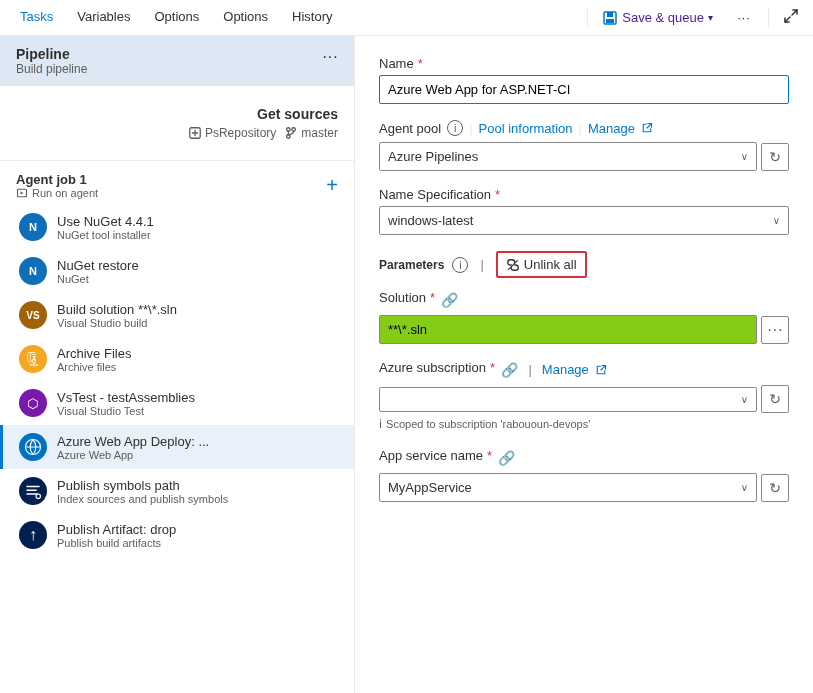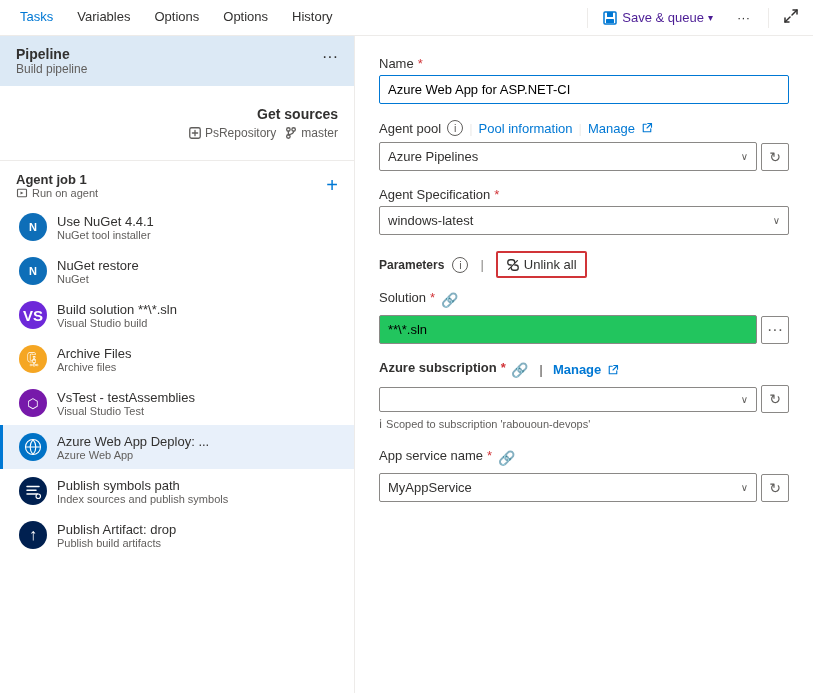--- a/index.html
+++ b/index.html
@@ -74,31 +74,31 @@
     .params-row { display: flex; align-items: center; gap: 8px; margin-bottom: 12px; }
     .params-title { font-size: 12px; font-weight: 700; }
     .info-icon { width: 16px; height: 16px; border-radius: 50%; border: 1px solid #605e5c; display: flex; align-items: center; justify-content: center; font-size: 11px; color: #605e5c; cursor: pointer; flex-shrink: 0; }
     .unlink-btn { display: flex; align-items: center; gap: 4px; padding: 4px 8px; border: 2px solid #d13438; border-radius: 2px; color: #323130; cursor: pointer; font-size: 13px; background: white; }
 
     
     .solution-row { display: flex; align-items: center; gap: 6px; margin-bottom: 6px; }
     .link-icon { color: #0078d4; cursor: pointer; font-size: 14px; }
 
     
-    .sub-row { display: flex; align-items: center; gap: 6px; margin-bottom: 6px; font-weight: bold; }
+    .sub-row { display: flex; align-items: center; gap: 6px; margin-bottom: 6px; }
     .scoped-note { font-size: 11px; color: #605e5c; margin-top: 2px; display: flex; align-items: center; gap: 4px; }
     .scoped-note::before { content: 'ℹ'; font-size: 12px; }
 
     
     .app-svc-row { display: flex; align-items: center; gap: 6px; margin-bottom: 6px; }
 
     .chevron-down { font-size: 10px; color: #605e5c; }
 
     .solution-input-wrap { display: flex; align-items: center; gap: 4px; }
-    .solution-input { flex: 1; border: 1px solid #8a8886; border-radius: 2px; padding: 6px 8px; font-size: 13px; background: #22c55e; }
+    .solution-input { flex: 1; border: 1px solid #8a8886; border-radius: 2px; padding: 6px 8px; font-size: 13px; background: #84cc16; }
     .more-btn { width: 28px; height: 28px; border: 1px solid #8a8886; border-radius: 2px; display: flex; align-items: center; justify-content: center; cursor: pointer; background: white; font-size: 16px; color: #605e5c; }
   </style>
 </head>
 <body>
 
 <div class="top-nav">
   <div class="top-nav-tabs">
     <div class="nav-tab active">Tasks</div>
     <div class="nav-tab">Variables</div>
     <div class="nav-tab">Options</div>
@@ -192,21 +192,21 @@
 
       <div class="task-item">
         <div class="task-icon blue" style="background:#0e6eb8; font-size:11px; font-weight:bold;">N</div>
         <div class="task-info">
           <span class="task-name">NuGet restore</span>
           <span class="task-desc">NuGet</span>
         </div>
       </div>
 
       <div class="task-item">
-        <div class="task-icon" style="background:#6d28d9; color:white; font-size:15px; font-weight:bold;">VS</div>
+        <div class="task-icon" style="background:#a16207; color:white; font-size:10px; font-weight:bold;">VS</div>
         <div class="task-info">
           <span class="task-name">Build solution **\*.sln</span>
           <span class="task-desc">Visual Studio build</span>
         </div>
       </div>
 
       <div class="task-item">
         <div class="task-icon" style="background:#f5a623; color:white; font-size:14px;">🗜</div>
         <div class="task-info">
           <span class="task-name">Archive Files</span>
@@ -289,21 +289,21 @@
           <span class="chevron-down">∨</span>
         </div>
         <div class="refresh-btn">
           <span style="font-size:14px; color:#605e5c;">↻</span>
         </div>
       </div>
     </div>
 
     <div class="form-group">
       <div class="form-label">
-        <span>Agent Specification</span>
+        <span>Name Specification</span>
         <span class="required">*</span>
       </div>
       <div class="dropdown-wrap">
         <div class="dropdown">
           <span>windows-latest</span>
           <span class="chevron-down">∨</span>
         </div>
       </div>
     </div>
 

